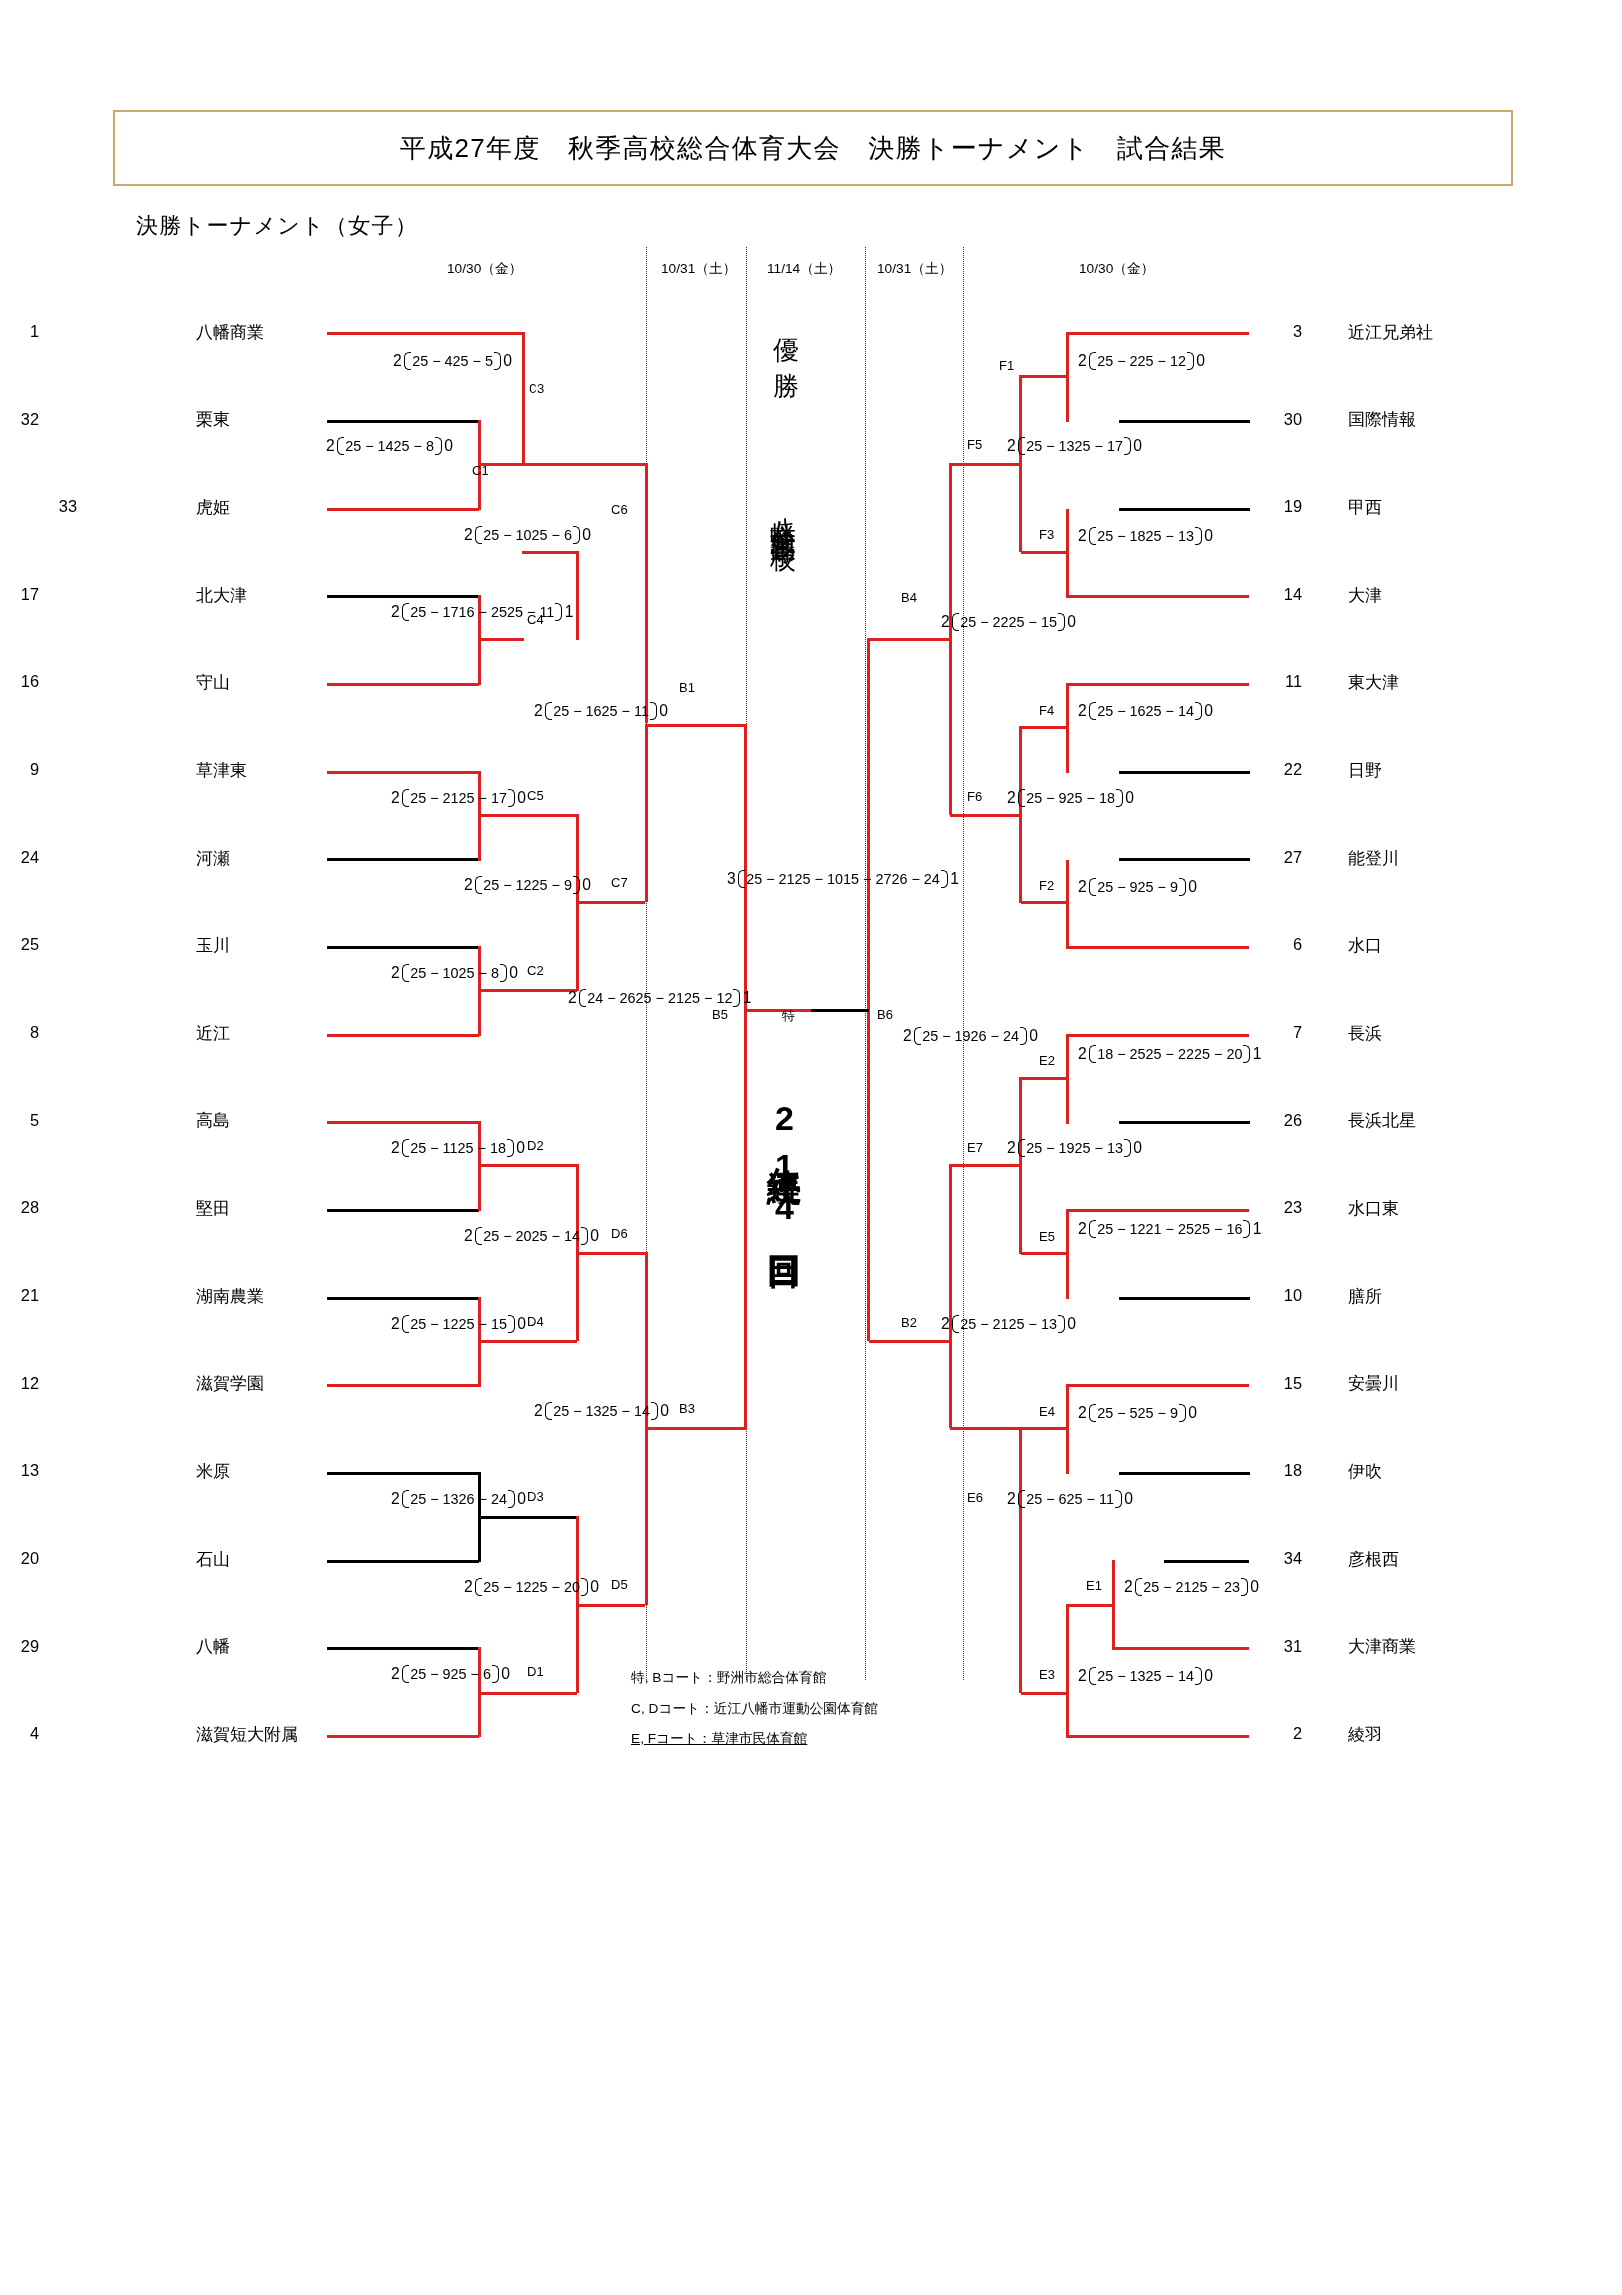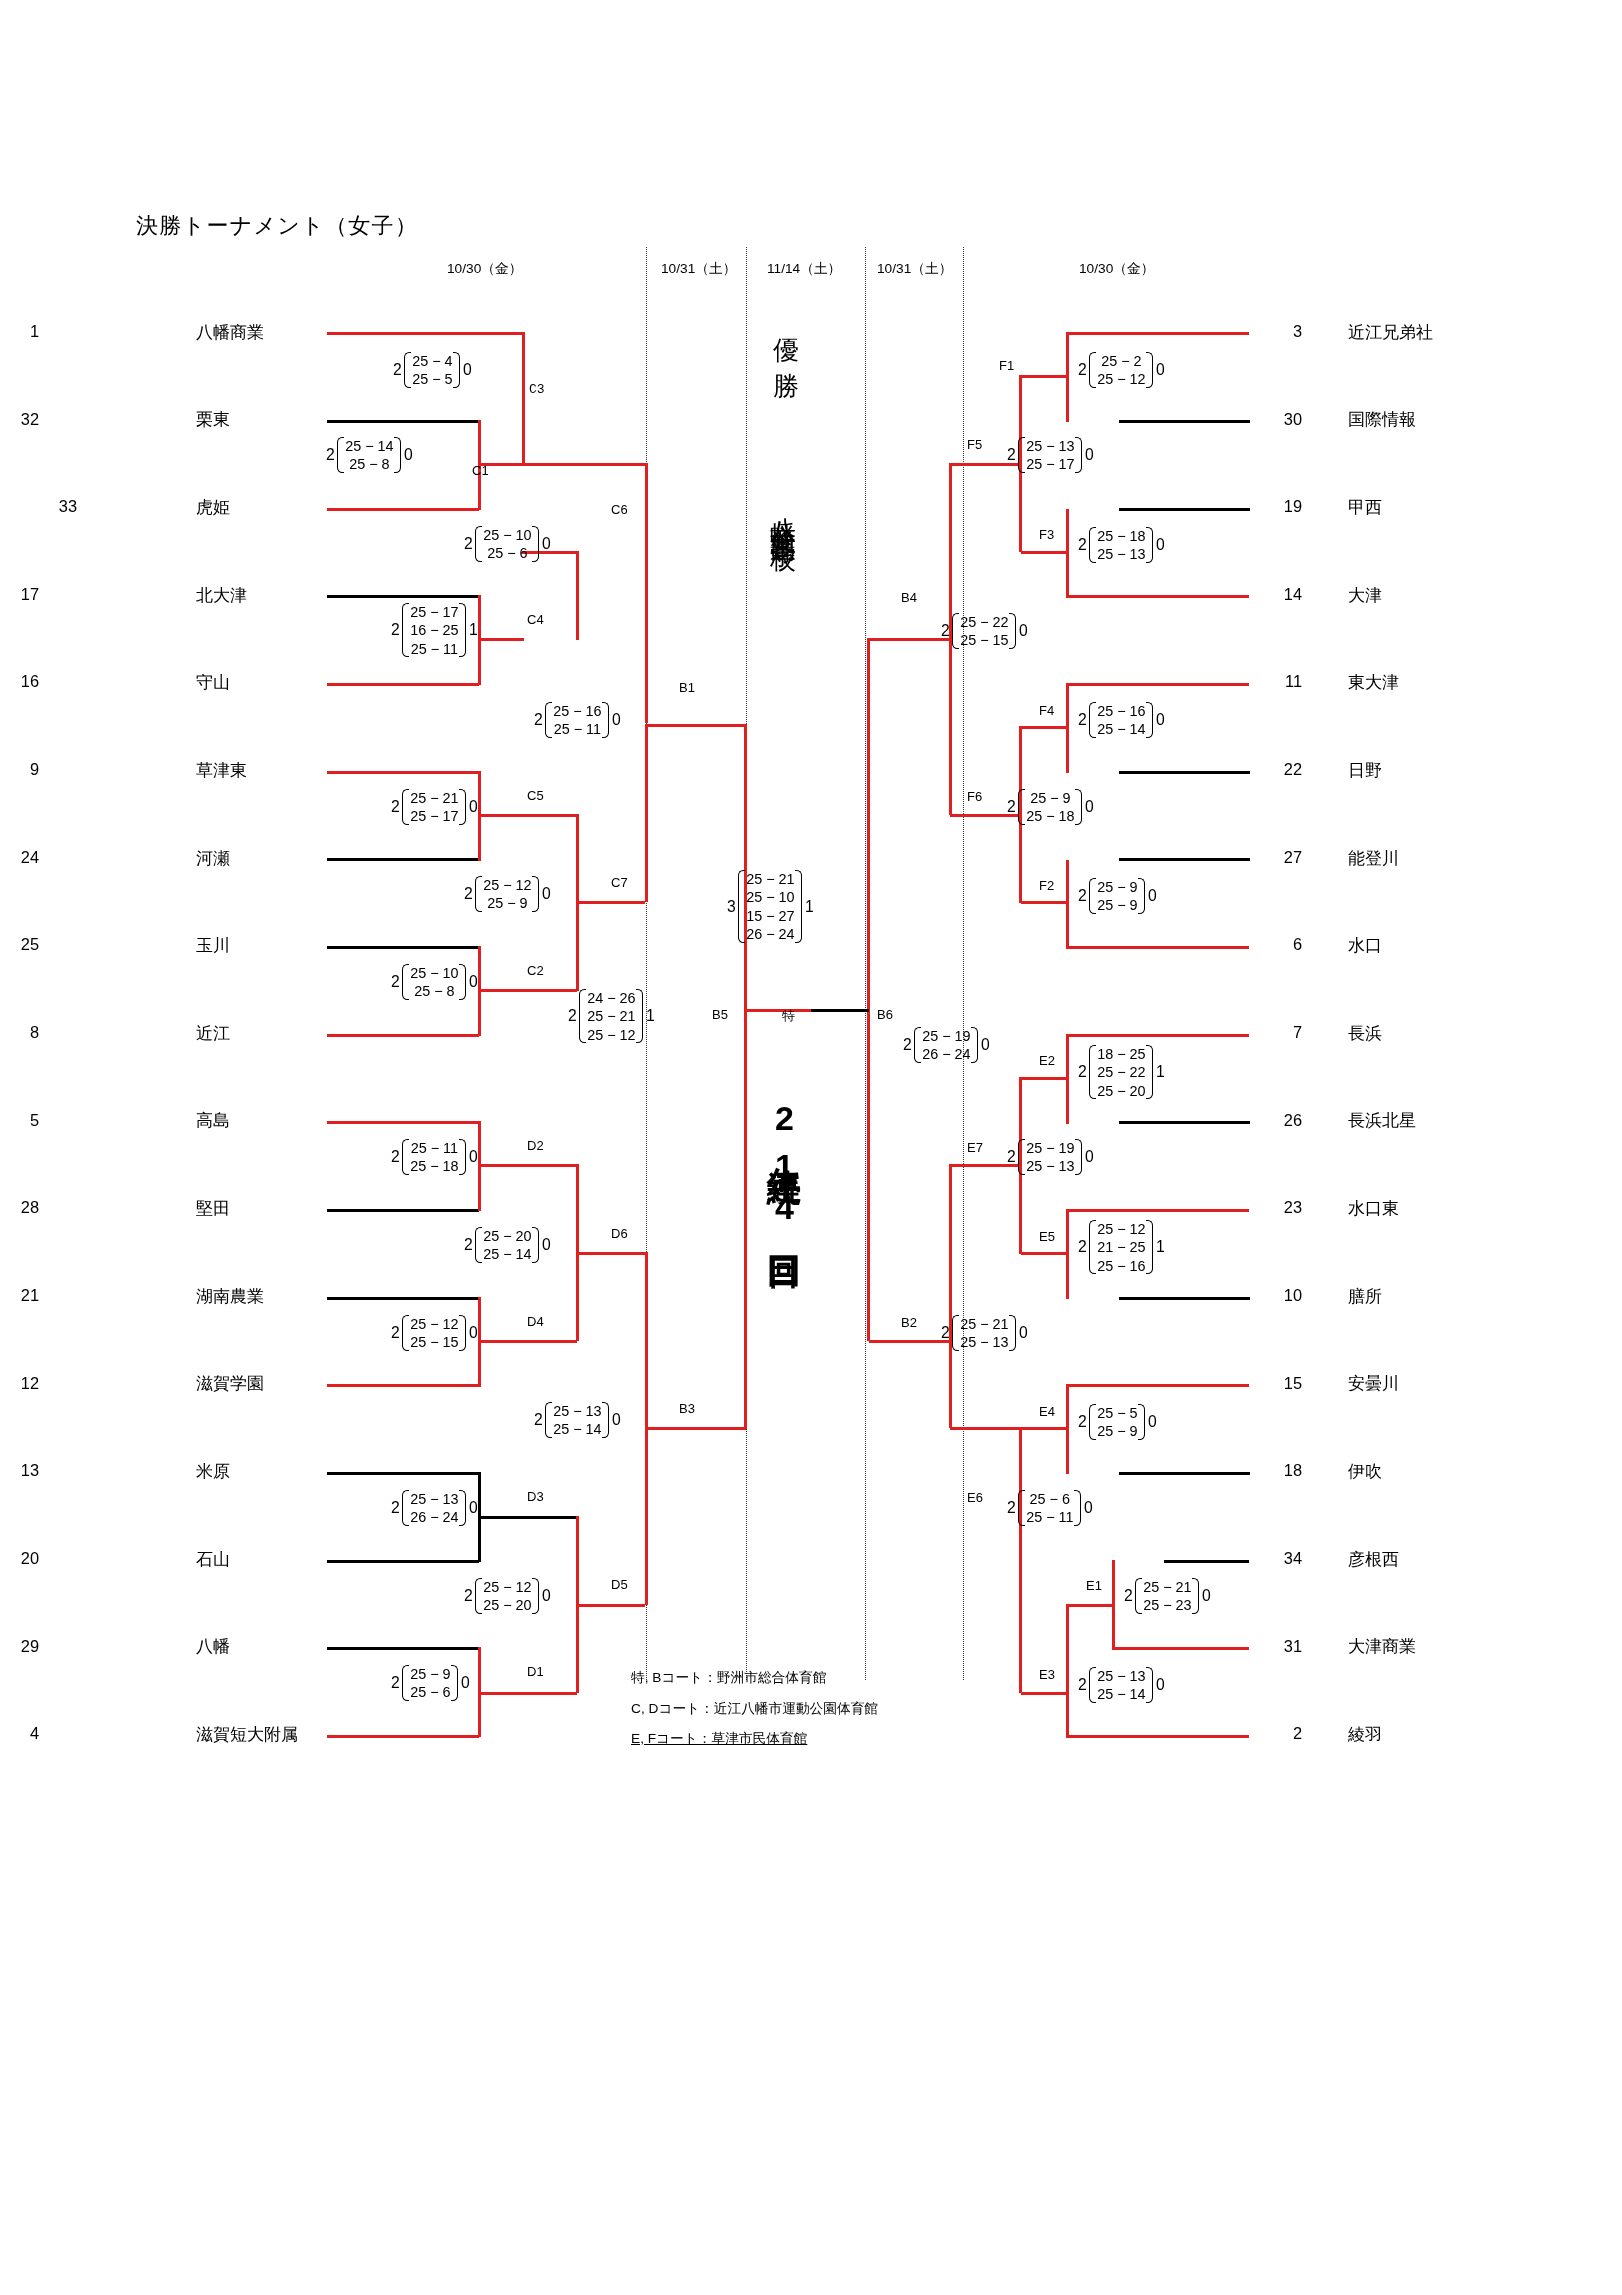--- a/index.html
+++ b/index.html
@@ -63,21 +63,21 @@
   .brace {
     display:inline-flex; align-items:center; position:relative;
     padding:0 6.5px;
   }
   .brace:before, .brace:after {
     content:""; position:absolute; top:1.3px; bottom:1.3px; width:5.9px;
     border:1.3px solid #000;
   }
   .brace:before { left:0; border-right:none; border-radius:5.2px 0 0 5.2px; }
   .brace:after  { right:0; border-left:none; border-radius:0 5.2px 5.2px 0; }
-  .sets { display:flex; flex-direction:column; align-items:center; padding:0.7px 1.3px; }
+  .sets { display:flex; flex-direction:row; align-items:center; padding:0.7px 1.3px; }
   .sets div { white-space:nowrap; }
 
   .mcode {
     position:absolute; font-size:13px;
   }
 
   
   .vtext {
     position:absolute;
     writing-mode:vertical-rl;
@@ -90,20 +90,23 @@
   .vtext.big { font-size:34px; font-weight:bold; letter-spacing:2.6px; }
 
   
   .note { position:absolute; font-size:13.7px; white-space:nowrap; }
 </style>
 </head>
 <body>
 
 <div id="sheet">
 
+  <div id="title-box">
+    <div id="title-text">平成27年度　秋季高校総合体育大会　決勝トーナメント　試合結果</div>
+  </div>
   <div id="subtitle">決勝トーナメント（女子）</div>
 
   <div class="datehdr" style="left:447px; top:260px;">10/30（金）</div>
   <div class="datehdr" style="left:661px; top:260px;">10/31（土）</div>
   <div class="datehdr" style="left:767px; top:260px;">11/14（土）</div>
   <div class="datehdr" style="left:877px; top:260px;">10/31（土）</div>
   <div class="datehdr" style="left:1079px; top:260px;">10/30（金）</div>
 
   <div class="vdot" style="left:646px; top:247px; height:1433px;"></div>
   <div class="vdot" style="left:746px; top:247px; height:1433px;"></div>

